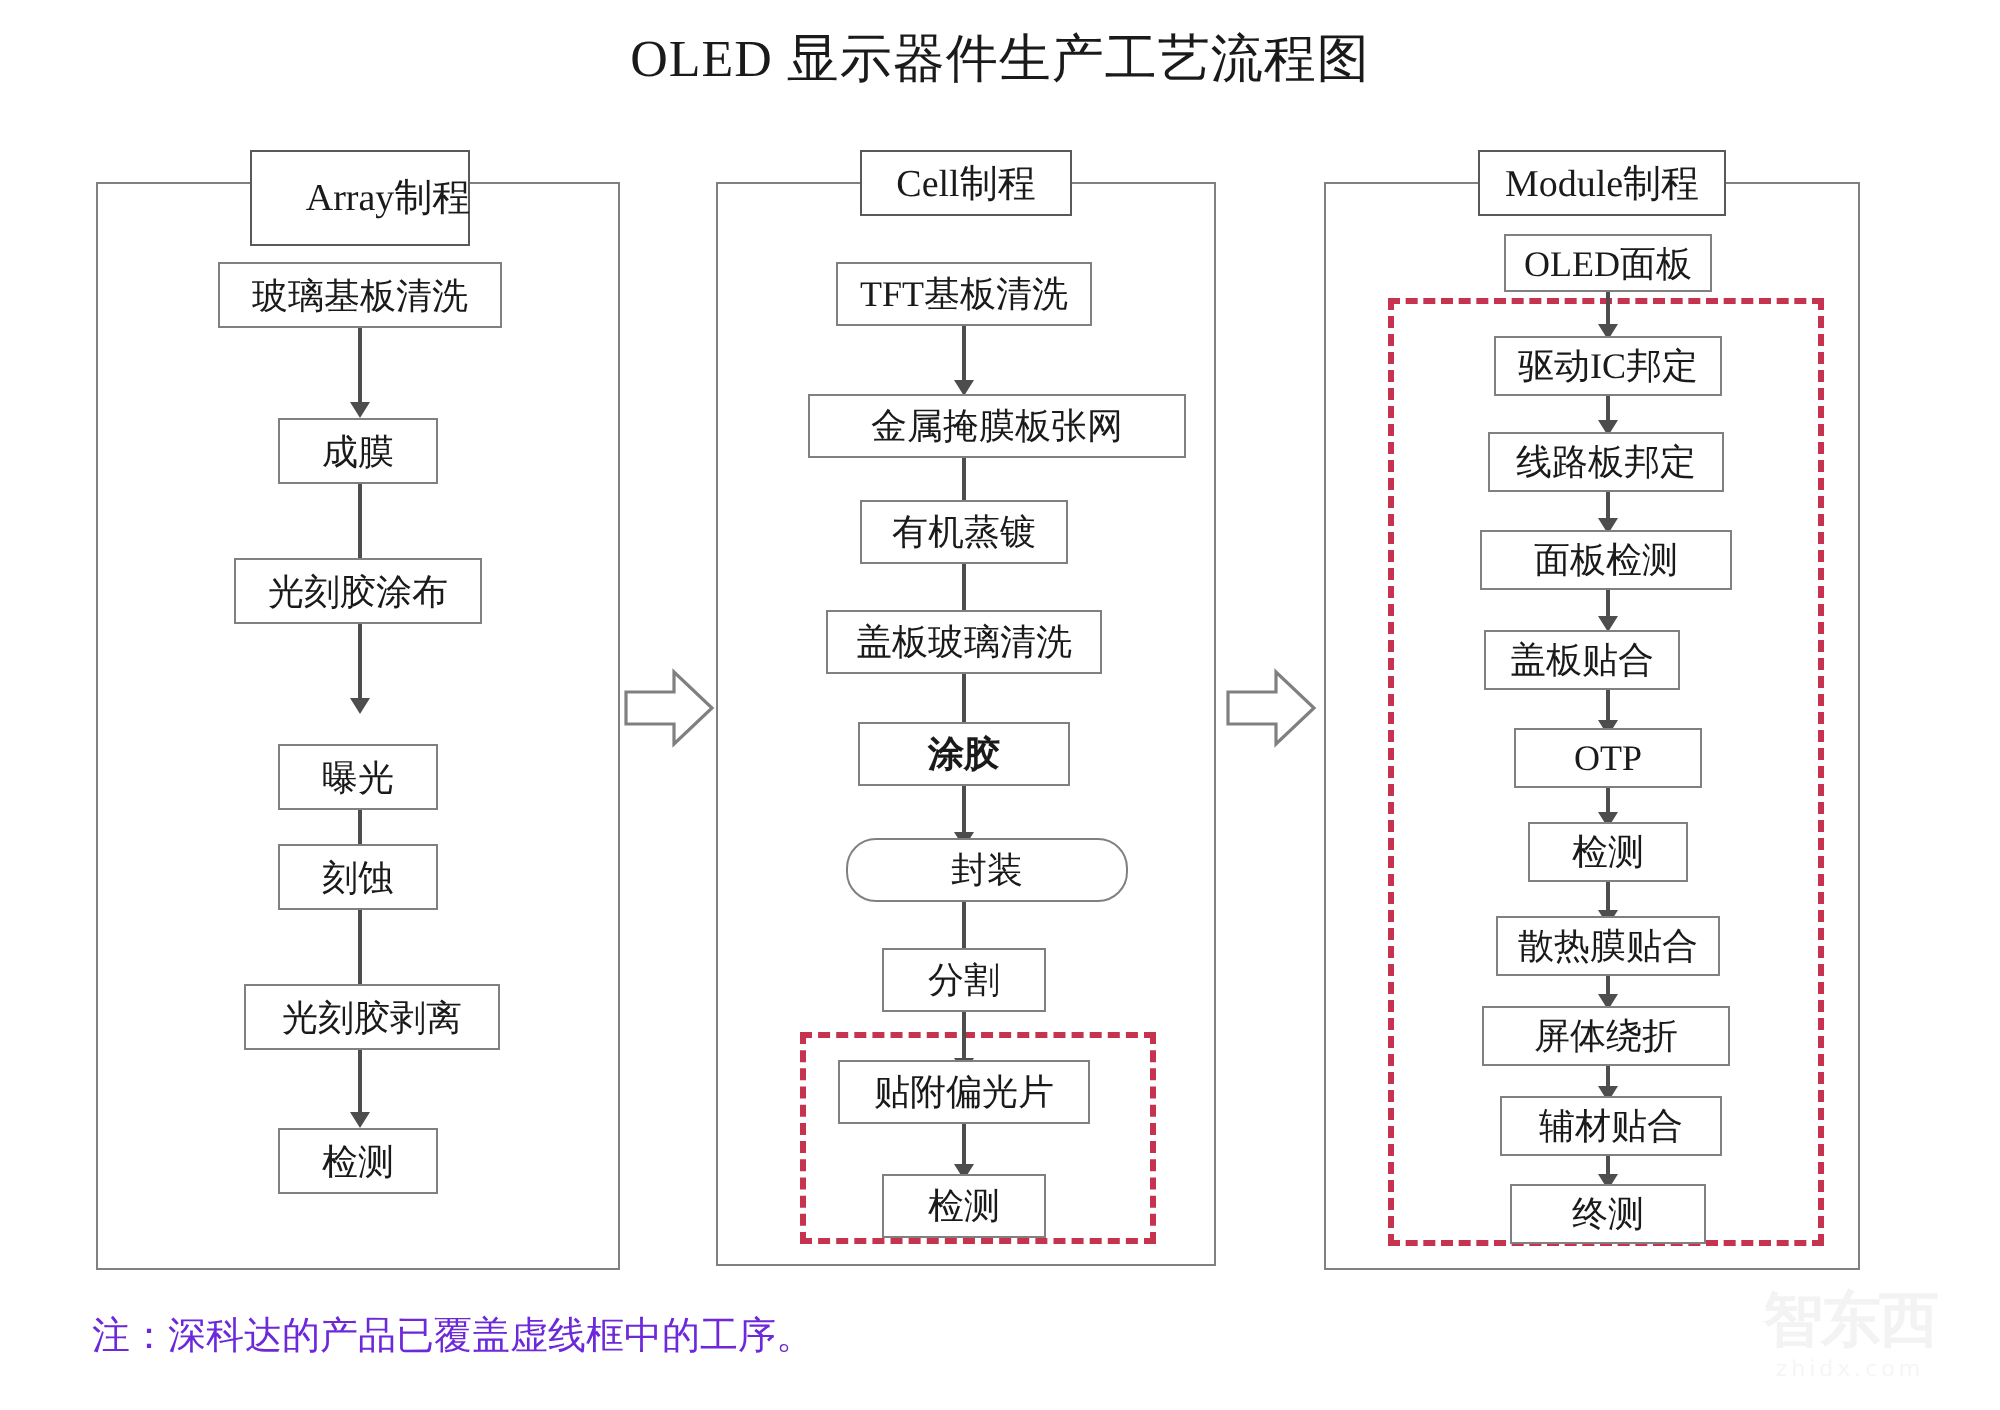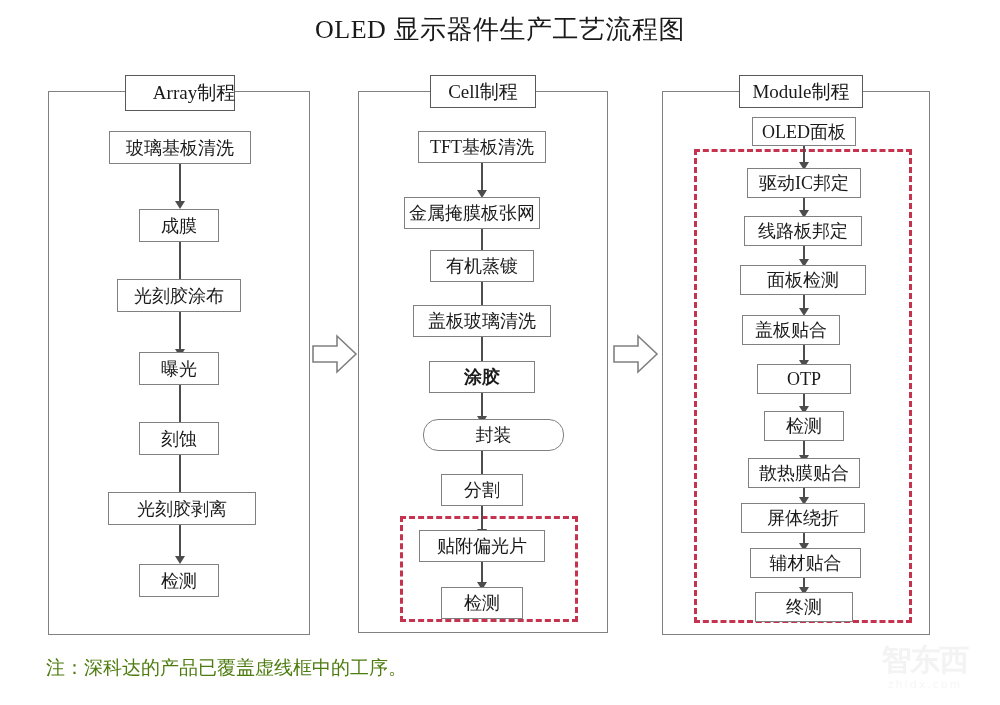--- a/index.html
+++ b/index.html
@@ -91,21 +91,21 @@
   .block-arrow {
     position: absolute;
     z-index: 6;
   }
 
   
   .footnote {
     position: absolute;
     left: 46px; top: 655px;
     font-size: 19px;
-    color: #4d7c0f;
+    color: #6d28d9;
     white-space: nowrap;
   }
 
   
   .watermark {
     position: absolute;
     left: 855px; top: 638px;
     width: 140px; height: 62px;
     opacity: 0.30;
     z-index: 0;
@@ -134,62 +134,62 @@
   }
 </style>
 </head>
 <body>
 
 <div id="page">
 
   <div class="title">OLED 显示器件生产工艺流程图</div>
 
   <div class="col-frame" style="left:48px; top:91px; width:262px; height:544px;"></div>
-  <div class="col-header" style="left:125px; top:75px; width:110px; height:36px;padding-left:28px;">Array制程</div>
+  <div class="col-header" style="left:125px; top:75px; width:110px; height:48px;padding-left:28px;">Array制程</div>
 
   <div class="node" style="left:109px; top:131px; width:142px; height:33px;">玻璃基板清洗</div>
   <div class="arrow-v" style="left:179.2px; top:164px; height:37px;"></div>
   <div class="arrow-head" style="left:175px; top:201px;"></div>
 
   <div class="node" style="left:139px; top:209px; width:80px; height:33px;">成膜</div>
   <div class="arrow-v" style="left:179.2px; top:242px; height:37px;"></div>
   <div class="arrow-head" style="left:175px; top:279px;"></div>
 
   <div class="node" style="left:117px; top:279px; width:124px; height:33px;">光刻胶涂布</div>
   <div class="arrow-v" style="left:179.2px; top:312px; height:37px;"></div>
   <div class="arrow-head" style="left:175px; top:349px;"></div>
 
-  <div class="node" style="left:139px; top:352px; width:80px; height:33px;">曝光</div>
+  <div class="node" style="left:139px; top:372px; width:80px; height:33px;">曝光</div>
   <div class="arrow-v" style="left:179.2px; top:385px; height:37px;"></div>
   <div class="arrow-head" style="left:175px; top:422px;"></div>
 
   <div class="node" style="left:139px; top:422px; width:80px; height:33px;">刻蚀</div>
   <div class="arrow-v" style="left:179.2px; top:455px; height:37px;"></div>
   <div class="arrow-head" style="left:175px; top:492px;"></div>
 
-  <div class="node" style="left:108px; top:492px; width:148px; height:33px;">光刻胶剥离</div>
+  <div class="node" style="left:122px; top:492px; width:128px; height:33px;">光刻胶剥离</div>
   <div class="arrow-v" style="left:179.2px; top:525px; height:31px;"></div>
   <div class="arrow-head" style="left:175px; top:556px;"></div>
 
   <div class="node" style="left:139px; top:564px; width:80px; height:33px;">检测</div>
 
   <svg class="block-arrow" style="left:312px; top:333px;" width="46" height="42" viewBox="0 0 46 42">
     <polygon points="1,13 25,13 25,3 44,21 25,39 25,29 1,29" fill="#ffffff" stroke="#808080" stroke-width="1.6"></polygon>
   </svg>
 
   <div class="col-frame" style="left:358px; top:91px; width:250px; height:542px;"></div>
   <div class="col-header" style="left:430px; top:75px; width:106px; height:33px;">Cell制程</div>
 
   <div class="dashed-box" style="left:400px; top:516px; width:178px; height:106px;"></div>
 
   <div class="node" style="left:418px; top:131px; width:128px; height:32px;">TFT基板清洗</div>
   <div class="arrow-v" style="left:481.2px; top:163px; height:27px;"></div>
   <div class="arrow-head" style="left:477px; top:190px;"></div>
 
-  <div class="node" style="left:404px; top:197px; width:136px; height:32px;">金属掩膜板张网</div>
+  <div class="node" style="left:404px; top:197px; width:189px; height:32px;">金属掩膜板张网</div>
   <div class="arrow-v" style="left:481.2px; top:229px; height:27px;"></div>
   <div class="arrow-head" style="left:477px; top:256px;"></div>
 
   <div class="node" style="left:430px; top:250px; width:104px; height:32px;">有机蒸镀</div>
   <div class="arrow-v" style="left:481.2px; top:282px; height:25px;"></div>
   <div class="arrow-head" style="left:477px; top:307px;"></div>
 
   <div class="node" style="left:413px; top:305px; width:138px; height:32px;">盖板玻璃清洗</div>
   <div class="arrow-v" style="left:481.2px; top:337px; height:25px;"></div>
   <div class="arrow-head" style="left:477px; top:362px;"></div>

